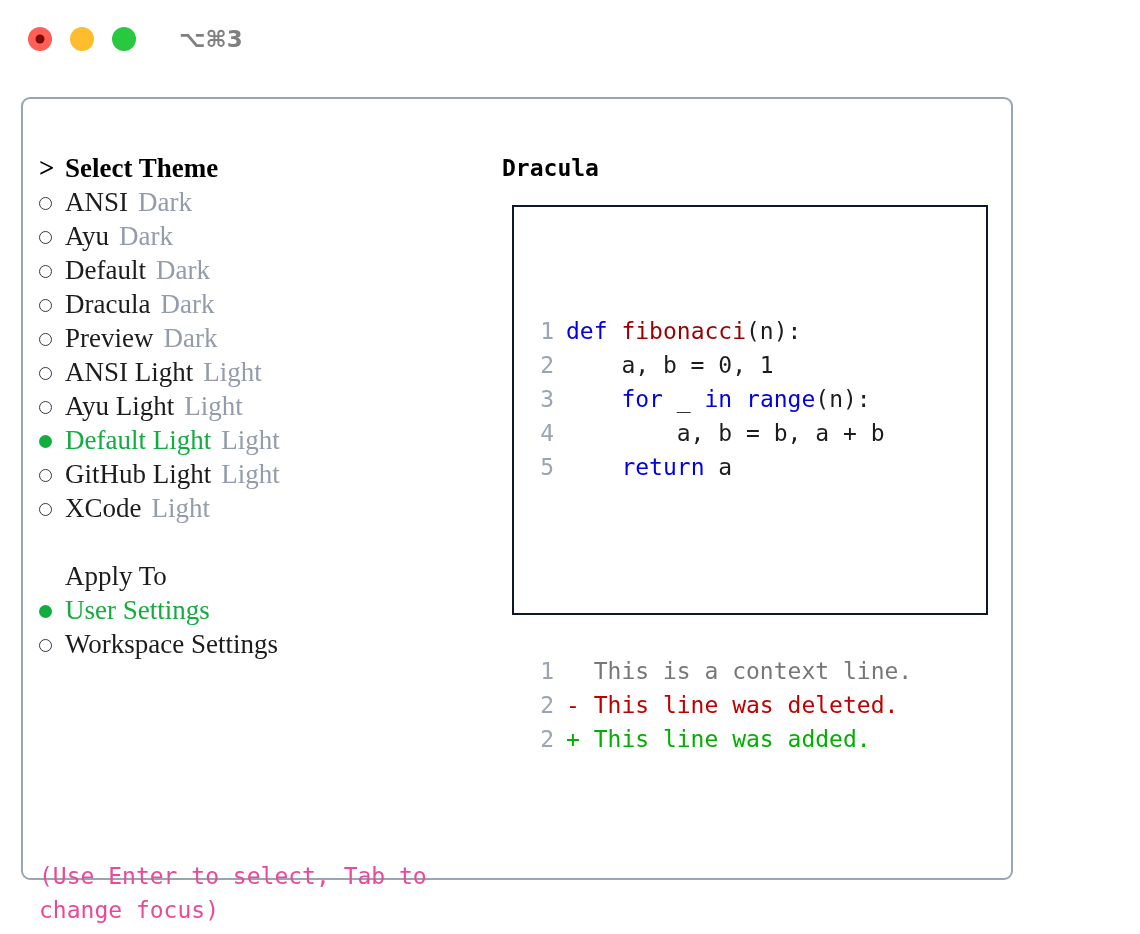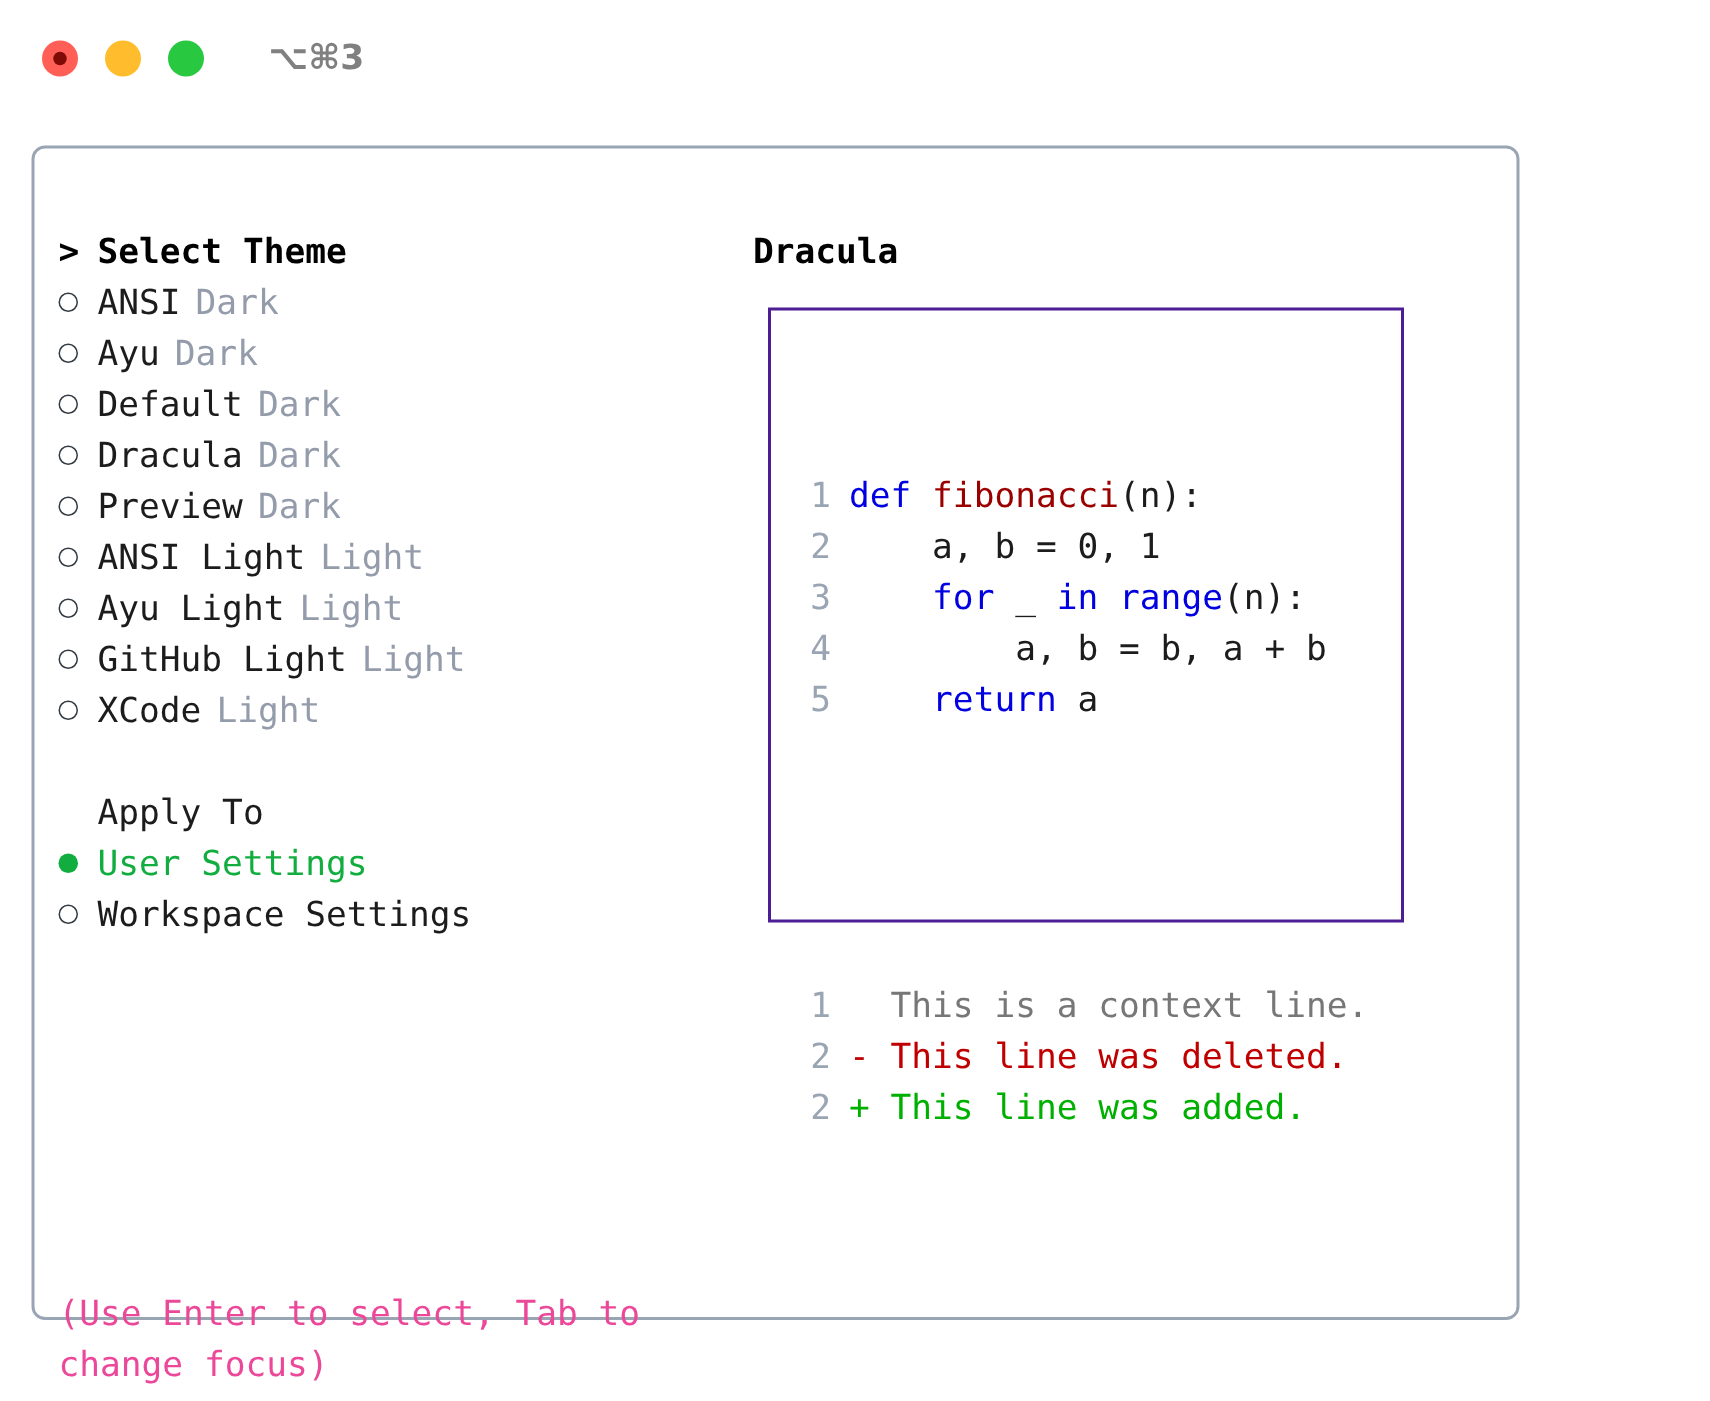--- a/index.html
+++ b/index.html
@@ -87,23 +87,24 @@
   
   #left-col {
     position: absolute;
     left: 16px;
     top: 52px;
     width: 450px;
   }
   .row {
     height: 34px;
     line-height: 34px;
-    font-size: 23px;
+    font-size: 27px;
     color: #1c1c1c;
     white-space: nowrap;
+    font-family: Liberation Serif, serif;
   }
   .heading {
     font-weight: bold;
     color: #000000;
   }
   .heading.plain { font-weight: normal; color: #1c1c1c; }
   .marker {
     display: inline-block;
     width: 26px;
     text-align: left;
@@ -146,23 +147,23 @@
     top: 52px;
     font-size: 23px;
     font-weight: bold;
     color: #000000;
     line-height: 34px;
   }
   #preview-box {
     position: absolute;
     left: 489px;
     top: 106px;
-    width: 424px;
+    width: 476px;
     height: 410px;
-    border: 2px solid #4c1d95;
+    border: 2px solid #0f172a;
     box-sizing: border-box;
     background: #ffffff;
   }
   #code {
     position: absolute;
     left: 18px;
     top: 39px;
     font-size: 23px;
     line-height: 34px;
     white-space: pre;
@@ -206,20 +207,21 @@
       </div>
 
       <div id="theme-list">
           <div class="row"><span class="marker"><span class="dot-o"></span></span><span class="label">ANSI</span><span class="tag">Dark</span></div>
           <div class="row"><span class="marker"><span class="dot-o"></span></span><span class="label">Ayu</span><span class="tag">Dark</span></div>
           <div class="row"><span class="marker"><span class="dot-o"></span></span><span class="label">Default</span><span class="tag">Dark</span></div>
           <div class="row"><span class="marker"><span class="dot-o"></span></span><span class="label">Dracula</span><span class="tag">Dark</span></div>
           <div class="row"><span class="marker"><span class="dot-o"></span></span><span class="label">Preview</span><span class="tag">Dark</span></div>
           <div class="row"><span class="marker"><span class="dot-o"></span></span><span class="label">ANSI Light</span><span class="tag">Light</span></div>
           <div class="row"><span class="marker"><span class="dot-o"></span></span><span class="label">Ayu Light</span><span class="tag">Light</span></div>
+          <div class="row selected"><span class="marker"><span class="dot-f"></span></span><span class="label">Default Light</span><span class="tag">Light</span></div>
           <div class="row"><span class="marker"><span class="dot-o"></span></span><span class="label">GitHub Light</span><span class="tag">Light</span></div>
           <div class="row"><span class="marker"><span class="dot-o"></span></span><span class="label">XCode</span><span class="tag">Light</span></div>
         </div>
 
       <div class="spacer"></div>
 
       <div class="row heading plain">
         <span class="marker"></span><span>Apply To</span>
       </div>
 

